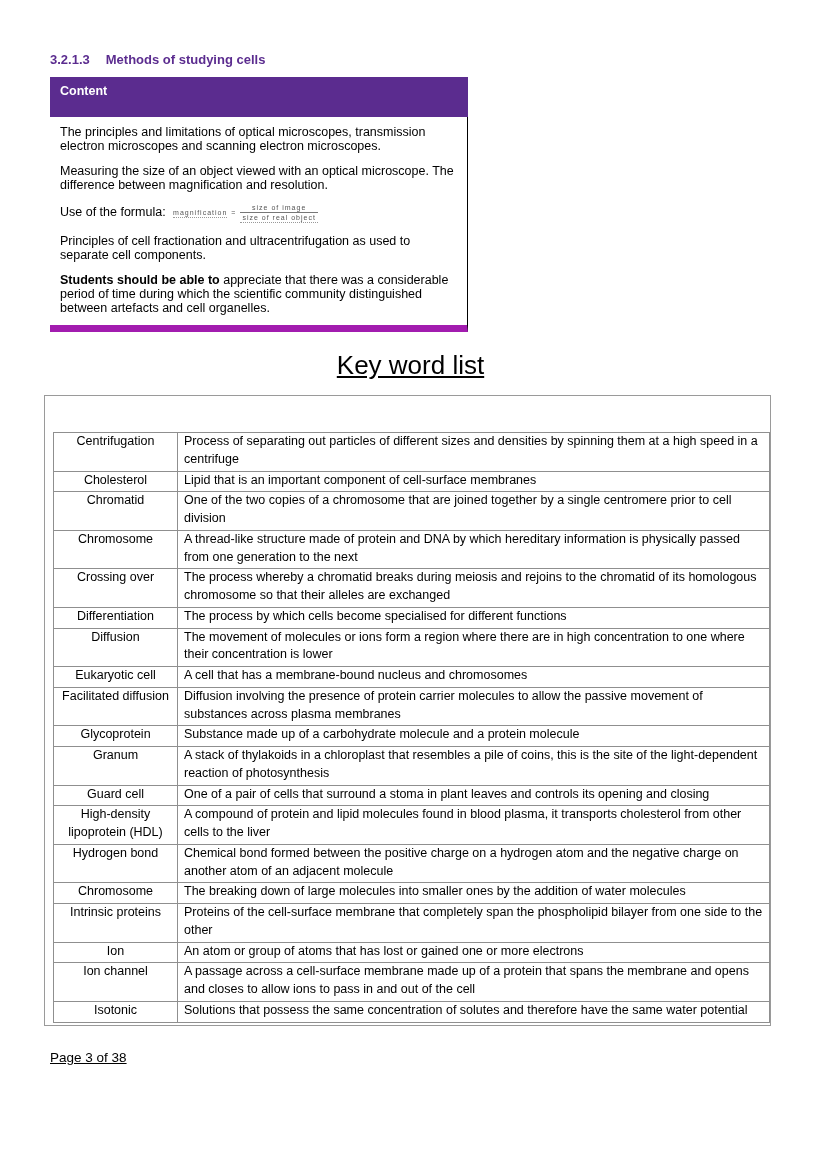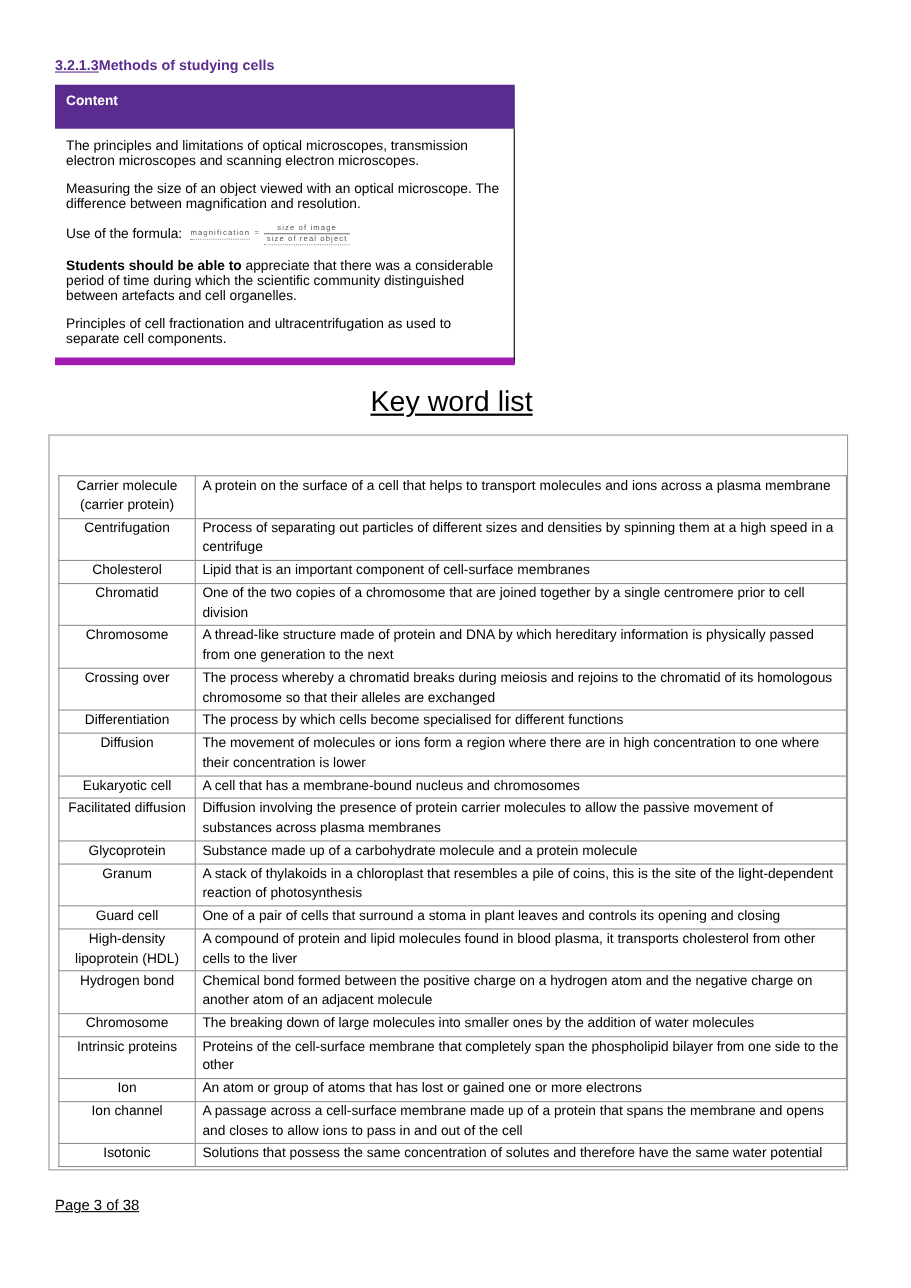--- a/index.html
+++ b/index.html
@@ -13,21 +13,21 @@
     color: #000;
     padding: 52px 57px 0 44px;
     overflow: hidden;
   }
   .section-heading {
     margin: 0 0 10px 6px;
     font-size: 13px;
     font-weight: bold;
     color: var(--purple);
   }
-  .section-heading .num { margin-right: 0; text-decoration: underline; }
+  .section-heading .num { margin-right: 16px; }
 
   .content-box { width: 418px; margin-left: 6px; }
   .content-header {
     background: var(--purple);
     color: #fff;
     font-weight: bold;
     font-size: 12.5px;
     padding: 7px 10px 19px 10px;
   }
   .content-body {
@@ -108,35 +108,31 @@
         <span>Use of the formula:</span>
         <span class="formula">
           <span class="lhs">magnification</span>
           <span class="eq">=</span>
           <span class="frac">
             <span class="fnum">size of image</span>
             <span class="fden">size of real object</span>
           </span>
         </span>
       </p>
+      <p>Principles of cell fractionation and ultracentrifugation as used to separate cell components.</p>
       <p><strong>Students should be able to</strong><span> appreciate that there was a considerable period of time during which the scientific community distinguished between artefacts and cell organelles.</span></p>
-      <p>Principles of cell fractionation and ultracentrifugation as used to separate cell components.</p>
     </div>
   </div>
 
   <h1 class="keyword-heading">Key word list</h1>
 
   <div class="table-frame">
     <table>
       <tbody>
           <tr>
-            <td class="term-cell">Carrier molecule (carrier protein)</td>
-            <td class="def-cell">A protein on the surface of a cell that helps to transport molecules and ions across a plasma membrane</td>
-          </tr>
-          <tr>
             <td class="term-cell">Centrifugation</td>
             <td class="def-cell">Process of separating out particles of different sizes and densities by spinning them at a high speed in a centrifuge</td>
           </tr>
           <tr>
             <td class="term-cell">Cholesterol</td>
             <td class="def-cell">Lipid that is an important component of cell-surface membranes</td>
           </tr>
           <tr>
             <td class="term-cell">Chromatid</td>
             <td class="def-cell">One of the two copies of a chromosome that are joined together by a single centromere prior to cell division</td>

